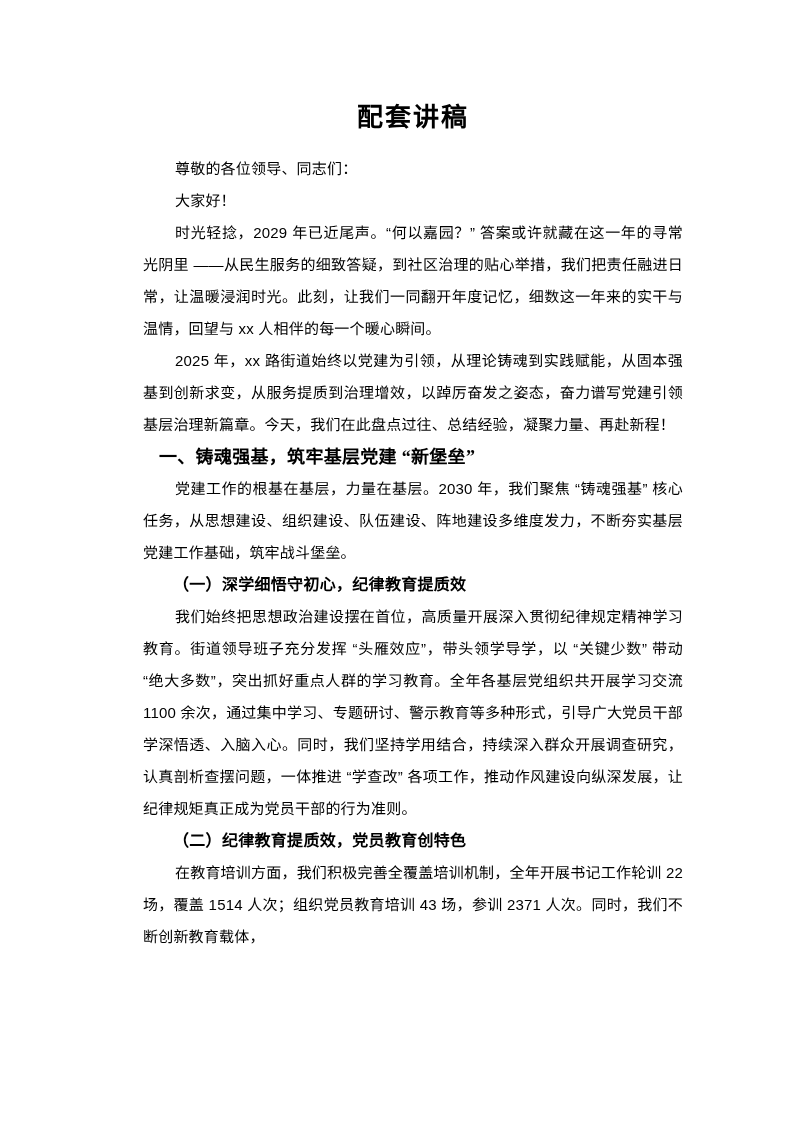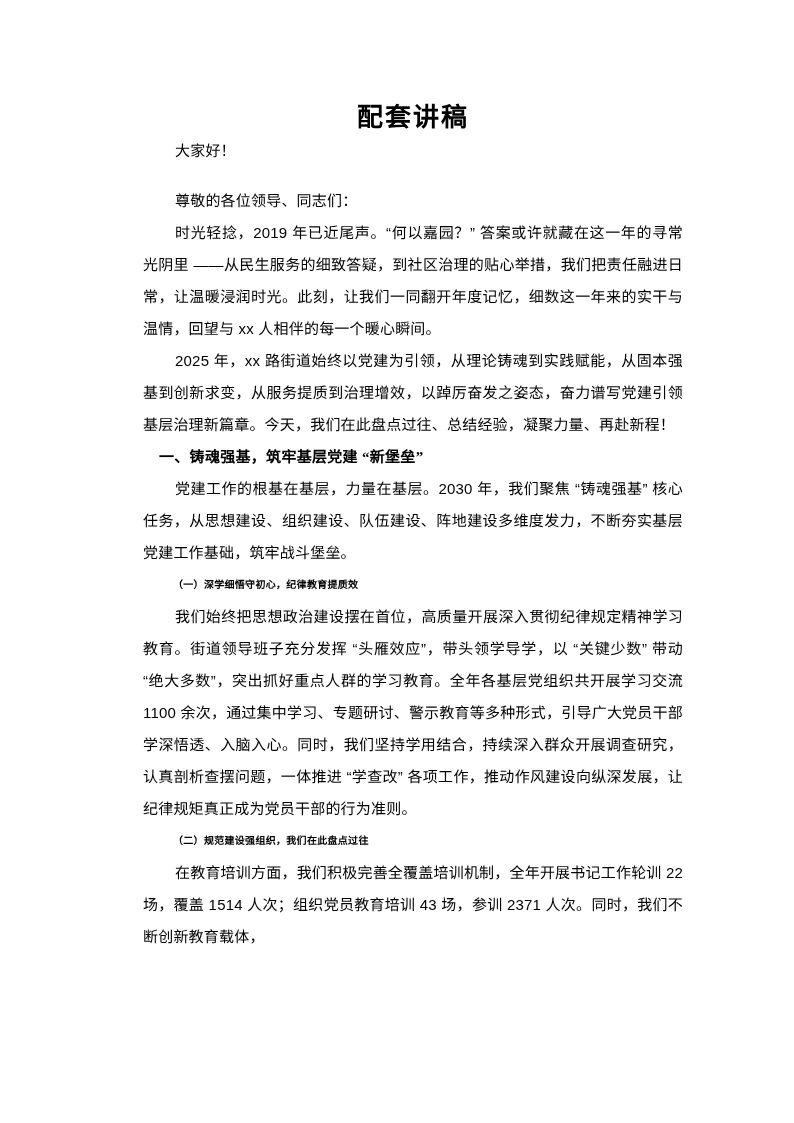--- a/index.html
+++ b/index.html
@@ -59,68 +59,68 @@
   }
 
   
   .indent2 {
     text-indent: 32px;
   }
 
   .heading1 {
     font-family: "Liberation Serif", "DejaVu Serif", serif;
     font-weight: bold;
-    font-size: 15px;
+    font-size: 18px;
     line-height: 32px;
     margin: 0;
     text-indent: 16px;
     letter-spacing: 0.3px;
     white-space: pre-wrap;
   }
 
   .heading2 {
     font-family: Liberation Sans, sans-serif;
     font-weight: bold;
-    font-size: 10px;
+    font-size: 16px;
     line-height: 32px;
     margin: 0;
     text-indent: 30px;
     letter-spacing: 0.3px;
     white-space: pre-wrap;
   }
 
   
   .salutation-block {
     margin-top: 18px;
   }
 </style>
 </head>
 <body>
 
 <div class="page">
   <div class="content">
 
     <h1 class="doc-title">配套讲稿</h1>
 
+    <p class="para indent2 salutation-block">尊敬的各位领导、同志们：</p>
+
     <p class="para indent2">大家好！</p>
 
-    <p class="para indent2 salutation-block">尊敬的各位领导、同志们：</p>
-
-    <p class="para indent2">时光轻捻，2019 年已近尾声。“何以嘉园？” 答案或许就藏在这一年的寻常光阴里 ——从民生服务的细致答疑，到社区治理的贴心举措，我们把责任融进日常，让温暖浸润时光。此刻，让我们一同翻开年度记忆，细数这一年来的实干与温情，回望与 xx 人相伴的每一个暖心瞬间。</p>
+    <p class="para indent2">时光轻捻，2029 年已近尾声。“何以嘉园？” 答案或许就藏在这一年的寻常光阴里 ——从民生服务的细致答疑，到社区治理的贴心举措，我们把责任融进日常，让温暖浸润时光。此刻，让我们一同翻开年度记忆，细数这一年来的实干与温情，回望与 xx 人相伴的每一个暖心瞬间。</p>
 
     <p class="para indent2">2025 年，xx 路街道始终以党建为引领，从理论铸魂到实践赋能，从固本强基到创新求变，从服务提质到治理增效，以踔厉奋发之姿态，奋力谱写党建引领基层治理新篇章。今天，我们在此盘点过往、总结经验，凝聚力量、再赴新程！</p>
 
 
     <h2 class="heading1">一、铸魂强基，筑牢基层党建 “新堡垒”</h2>
 
     <p class="para indent2">党建工作的根基在基层，力量在基层。2030 年，我们聚焦 “铸魂强基” 核心任务，从思想建设、组织建设、队伍建设、阵地建设多维度发力，不断夯实基层党建工作基础，筑牢战斗堡垒。</p>
 
     <h3 class="heading2">（一）深学细悟守初心，纪律教育提质效</h3>
 
     <p class="para indent2">我们始终把思想政治建设摆在首位，高质量开展深入贯彻纪律规定精神学习教育。街道领导班子充分发挥 “头雁效应”，带头领学导学，以 “关键少数” 带动 “绝大多数”，突出抓好重点人群的学习教育。全年各基层党组织共开展学习交流 1100 余次，通过集中学习、专题研讨、警示教育等多种形式，引导广大党员干部学深悟透、入脑入心。同时，我们坚持学用结合，持续深入群众开展调查研究，认真剖析查摆问题，一体推进 “学查改” 各项工作，推动作风建设向纵深发展，让纪律规矩真正成为党员干部的行为准则。</p>
 
-    <h3 class="heading2">（二）规范建设强组织，我们在此盘点过往</h3>
+    <h3 class="heading2">（二）纪律教育提质效，党员教育创特色</h3>
 
 
     <p class="para indent2">在教育培训方面，我们积极完善全覆盖培训机制，全年开展书记工作轮训 22 场，覆盖 1514 人次；组织党员教育培训 43 场，参训 2371 人次。同时，我们不断创新教育载体，</p>
 
   </div>
 </div>
 
 </body></html>

